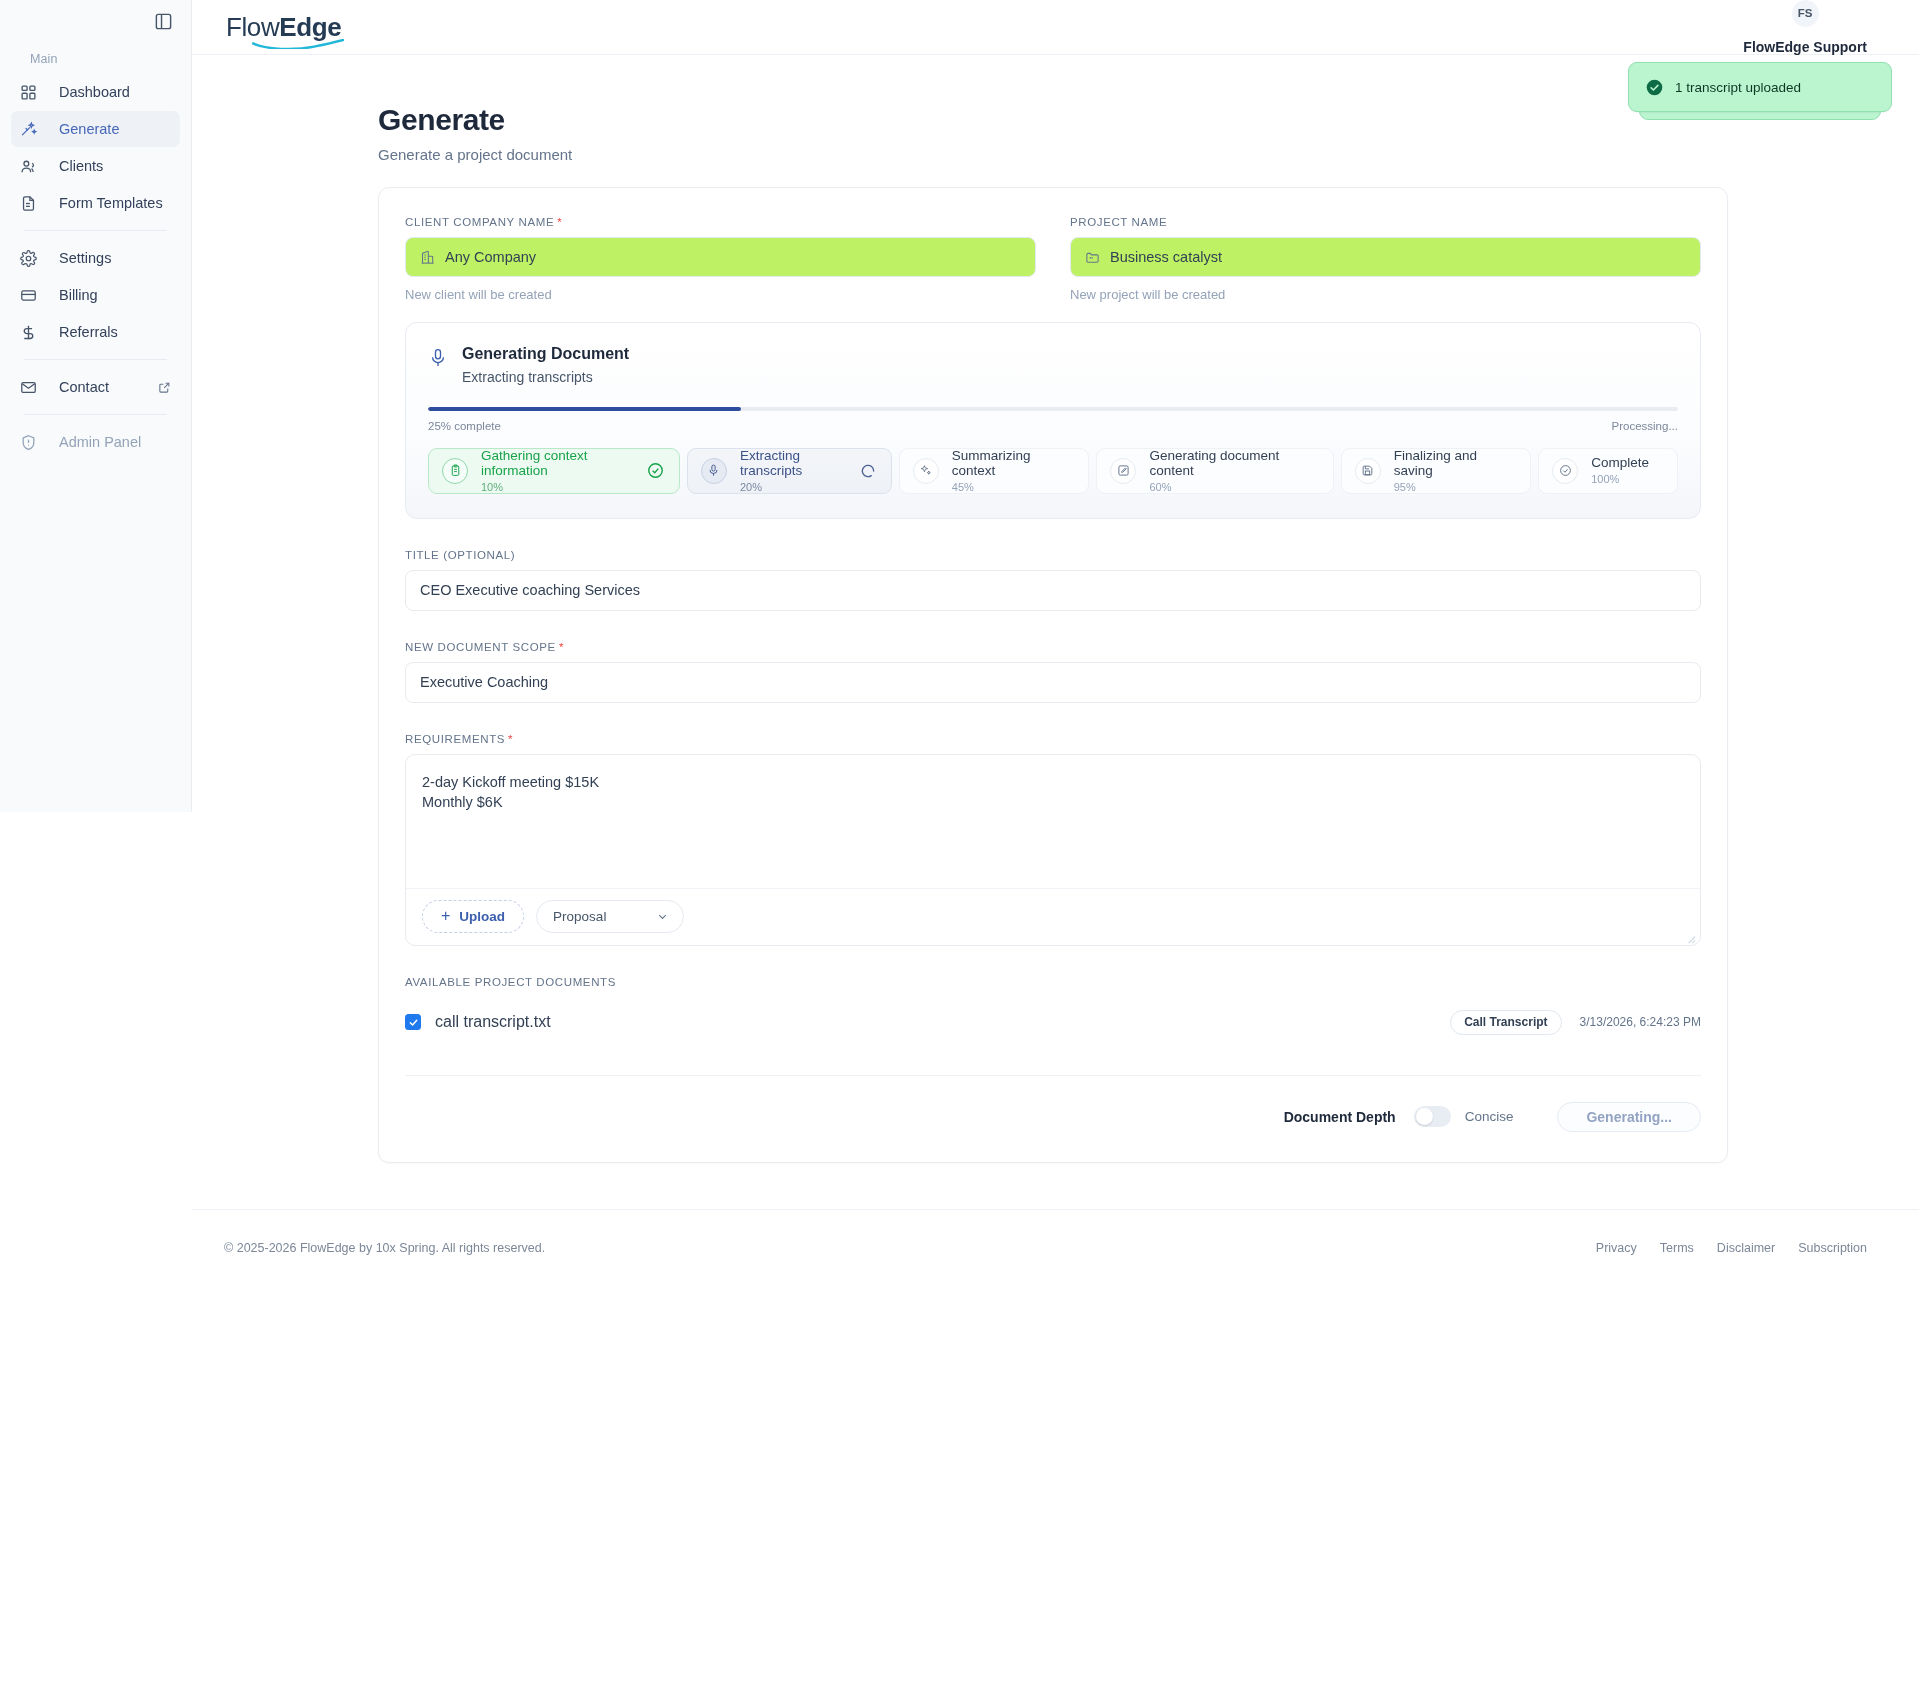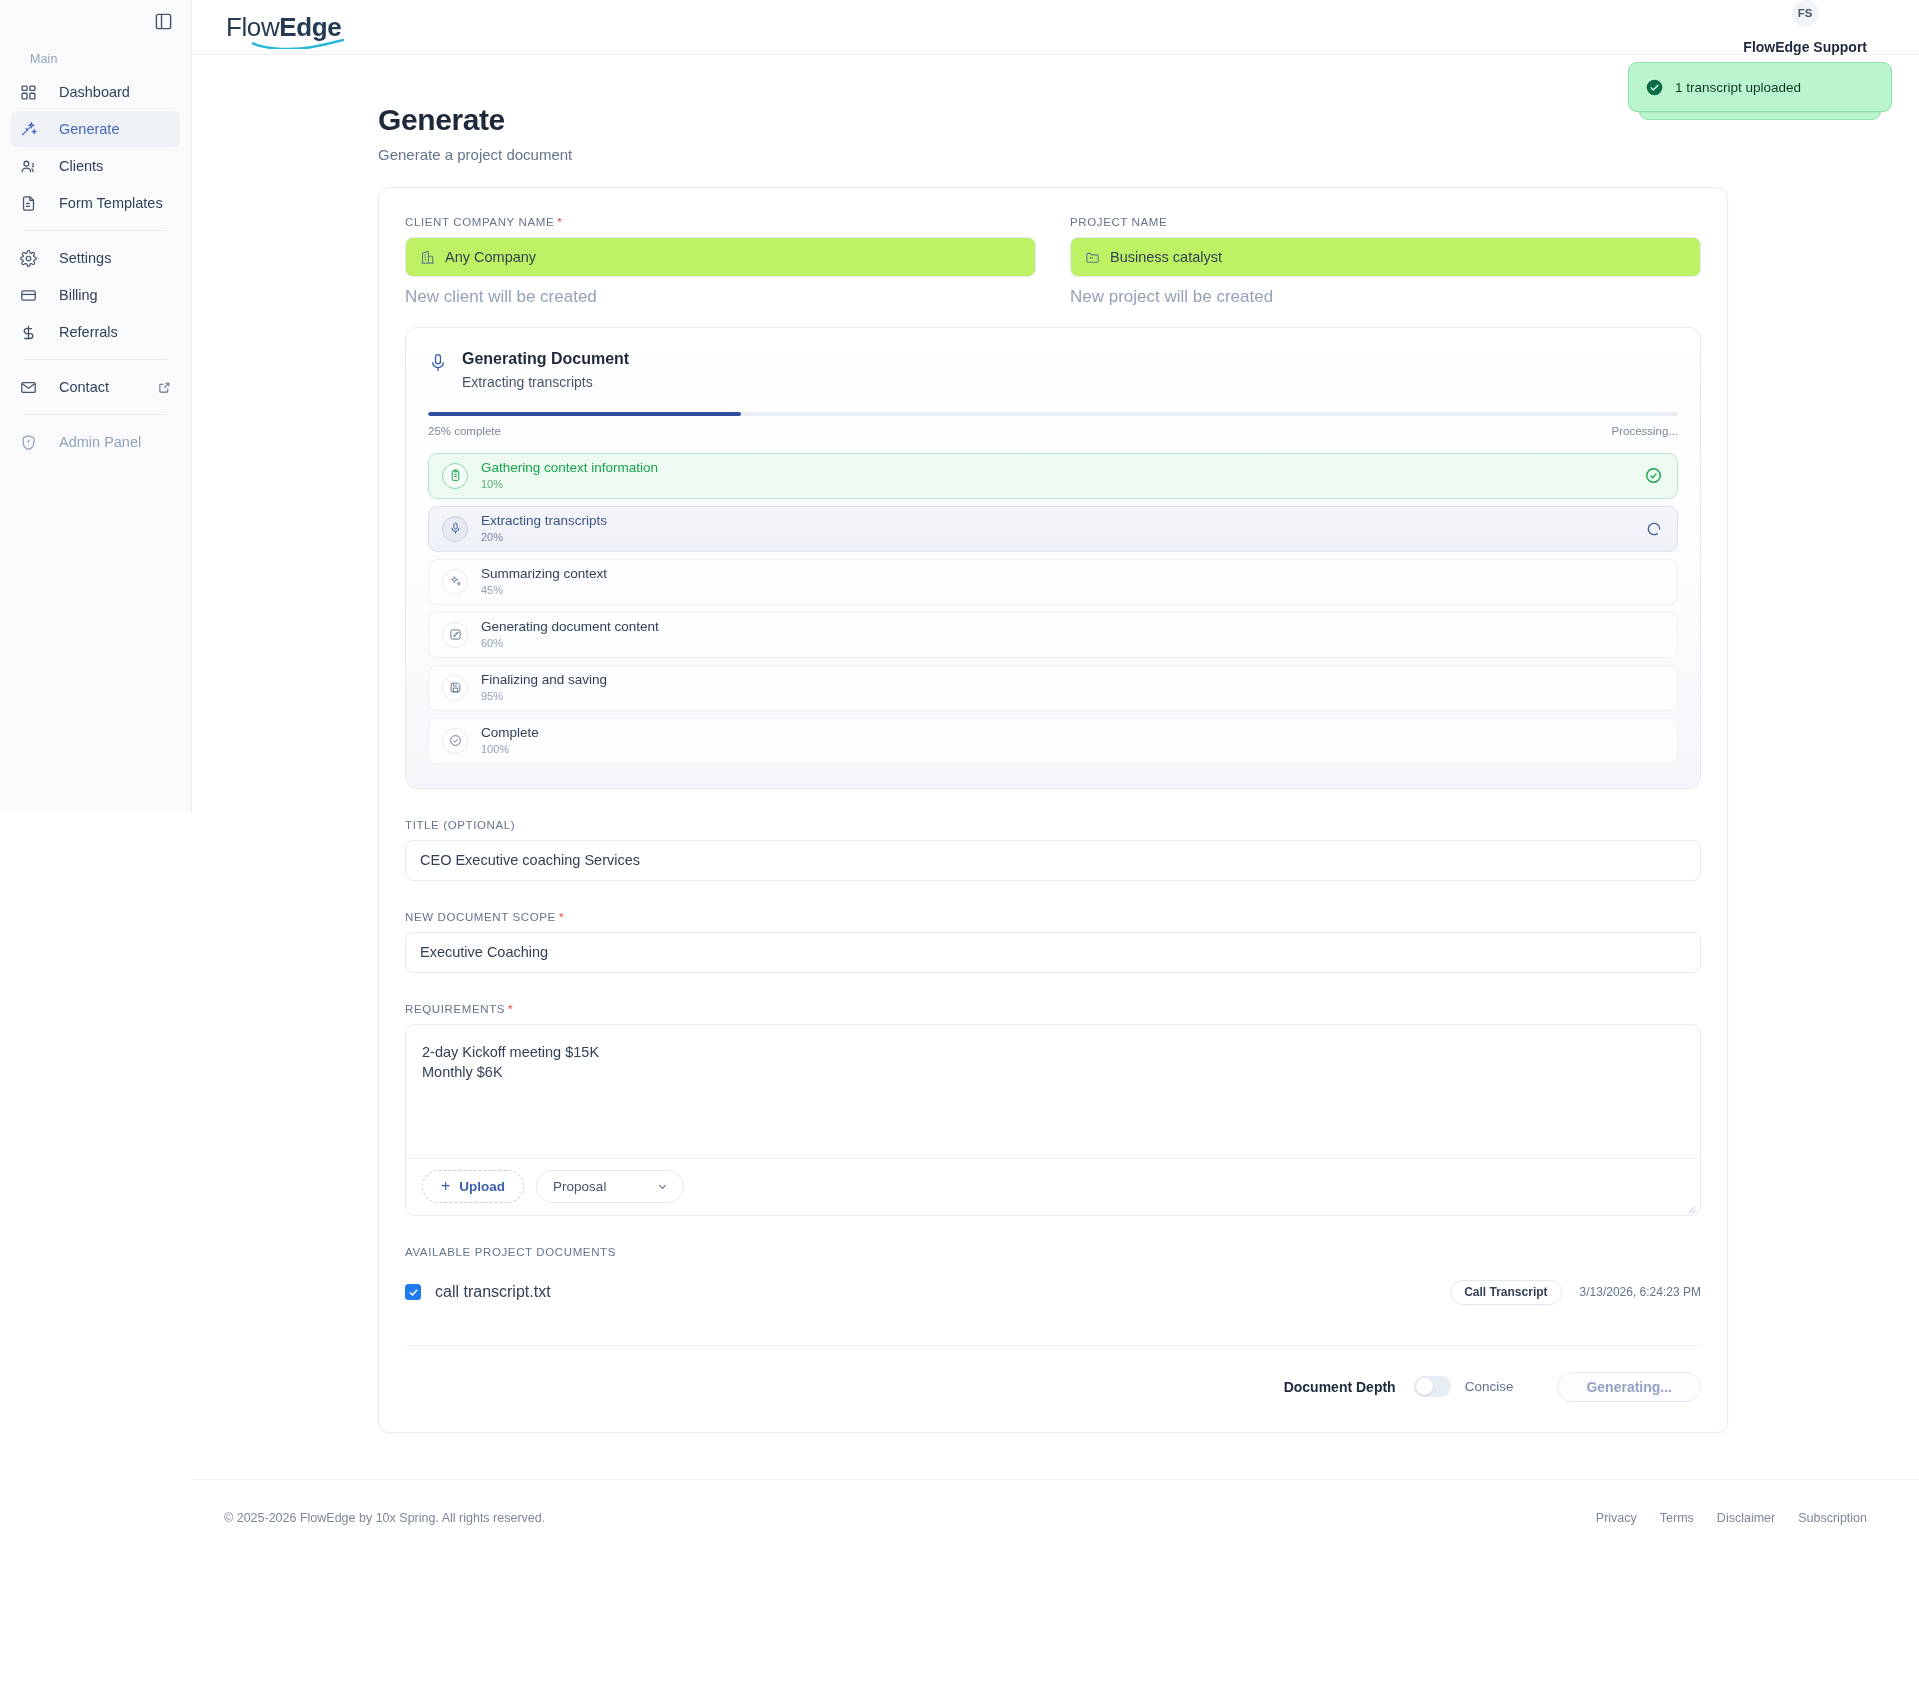--- a/index.html
+++ b/index.html
@@ -92,40 +92,40 @@
     font-size: 11.5px; letter-spacing: .62px; color: #64748b; font-weight: 400;
     text-transform: uppercase; margin-bottom: 9px; display: block;
   }
   .req-star { color: #ef4444; margin-left: 3px; }
   .input {
     height: 40px; border: 1px solid #e2e8f0; border-radius: 8px;
     display: flex; align-items: center; gap: 10px; padding: 0 14px;
     font-size: 14.5px; color: #334155; background: #bef264;
   }
   .input .ico { width: 15px; height: 15px; flex: 0 0 15px; color: #64748b; }
-  .help { font-size: 17px; color: #94a3b8; margin-top: 10px; }
+  .help { font-size: 13px; color: #94a3b8; margin-top: 10px; }
 
   
   .progress-panel {
     margin-top: 20px; border: 1px solid #e6ebf2; border-radius: 12px;
     padding: 22px 22px 24px 22px;
     background: linear-gradient(180deg,#ffffff 0%,#fbfcfe 60%,#f4f6fa 100%);
   }
   .pp-head { display: flex; align-items: flex-start; gap: 14px; }
   .pp-mic { width: 20px; height: 24px; flex: 0 0 20px; color: #3b5fae; margin-top: 3px; }
   .pp-title { font-size: 16px; font-weight: 700; color: #1e293b; }
   .pp-subtitle { font-size: 14px; color: #475569; margin-top: 6px; }
   .bar {
     margin-top: 22px; height: 3.5px; background: #e9edf3; border-radius: 3px; overflow: hidden;
   }
   .bar-fill { height: 100%; background: #2f4d9e; border-radius: 3px; }
   .bar-meta { display: flex; justify-content: space-between; margin-top: 9px; }
   .bar-meta span { font-size: 11.5px; color: #7b8799; }
 
-  .steps { margin-top: 16px; display: flex; flex-direction: column; gap: 7px; }
+  .steps { margin-top: 16px; display: flex; gap: 7px; }
   .step {
     height: 46px; border: 1px solid #eef1f5; border-radius: 9px;
     display: flex; align-items: center; gap: 13px; padding: 0 15px 0 13px;
     background: #fcfdfe;
   }
   .step-ico {
     width: 26px; height: 26px; flex: 0 0 26px; border-radius: 50%;
     border: 1px solid #e7ebf1; background: #fff;
     display: flex; align-items: center; justify-content: center; color: #64748b;
   }

